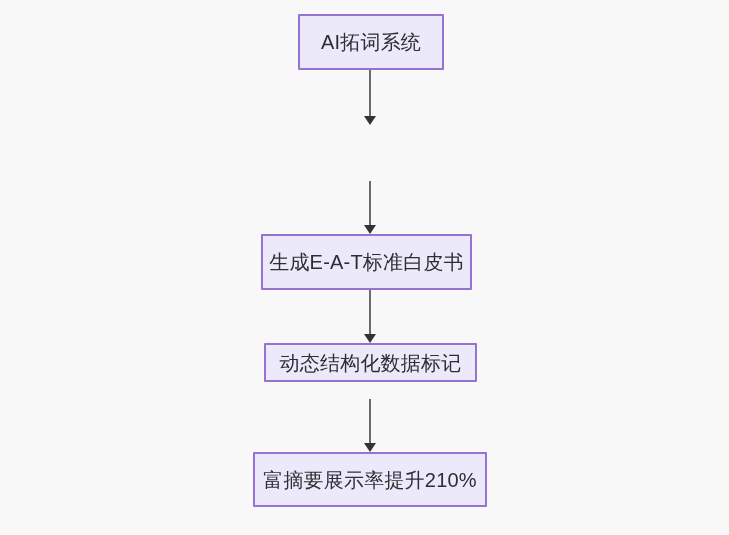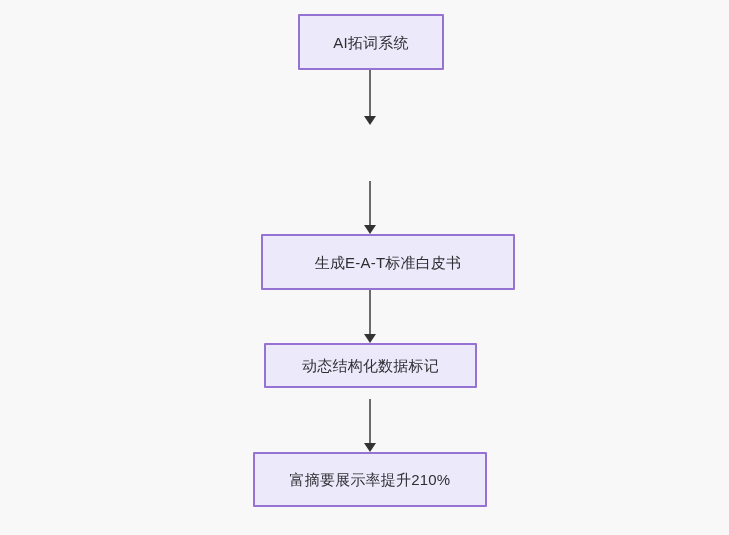--- a/index.html
+++ b/index.html
@@ -21,21 +21,21 @@
   .node {
     position: absolute;
     box-sizing: border-box;
     background: #ece9fb;
     border: 2px solid #9673d3;
     border-radius: 1px;
     display: flex;
     align-items: center;
     justify-content: center;
     color: #2e2e32;
-    font-size: 15px;
+    font-size: 20px;
     line-height: 1;
     letter-spacing: 0.2px;
     white-space: nowrap;
   }
   .node-label {
     display: block;
   }
   .edge {
     position: absolute;
     width: 0;
@@ -72,30 +72,30 @@
     <div class="edge-stem" style="height:47px;"></div>
     <div class="edge-head" style="top:46px;"></div>
   </div>
 
 
   <div class="edge" style="left:370px; top:181px; height:53px;">
     <div class="edge-stem" style="height:45px;"></div>
     <div class="edge-head" style="top:44px;"></div>
   </div>
 
-  <div class="node" style="left:261px; top:234px; width:254px; height:56px;">
+  <div class="node" style="left:261px; top:234px; width:211px; height:56px;">
     <span class="node-label">生成E-A-T标准白皮书</span>
   </div>
 
   <div class="edge" style="left:370px; top:290px; height:53px;">
     <div class="edge-stem" style="height:45px;"></div>
     <div class="edge-head" style="top:44px;"></div>
   </div>
 
-  <div class="node" style="left:264px; top:343px; width:213px; height:45px;">
+  <div class="node" style="left:264px; top:343px; width:213px; height:39px;">
     <span class="node-label">动态结构化数据标记</span>
   </div>
 
   <div class="edge" style="left:370px; top:399px; height:53px;">
     <div class="edge-stem" style="height:45px;"></div>
     <div class="edge-head" style="top:44px;"></div>
   </div>
 
   <div class="node" style="left:253px; top:452px; width:234px; height:55px;">
     <span class="node-label">富摘要展示率提升210%</span>

